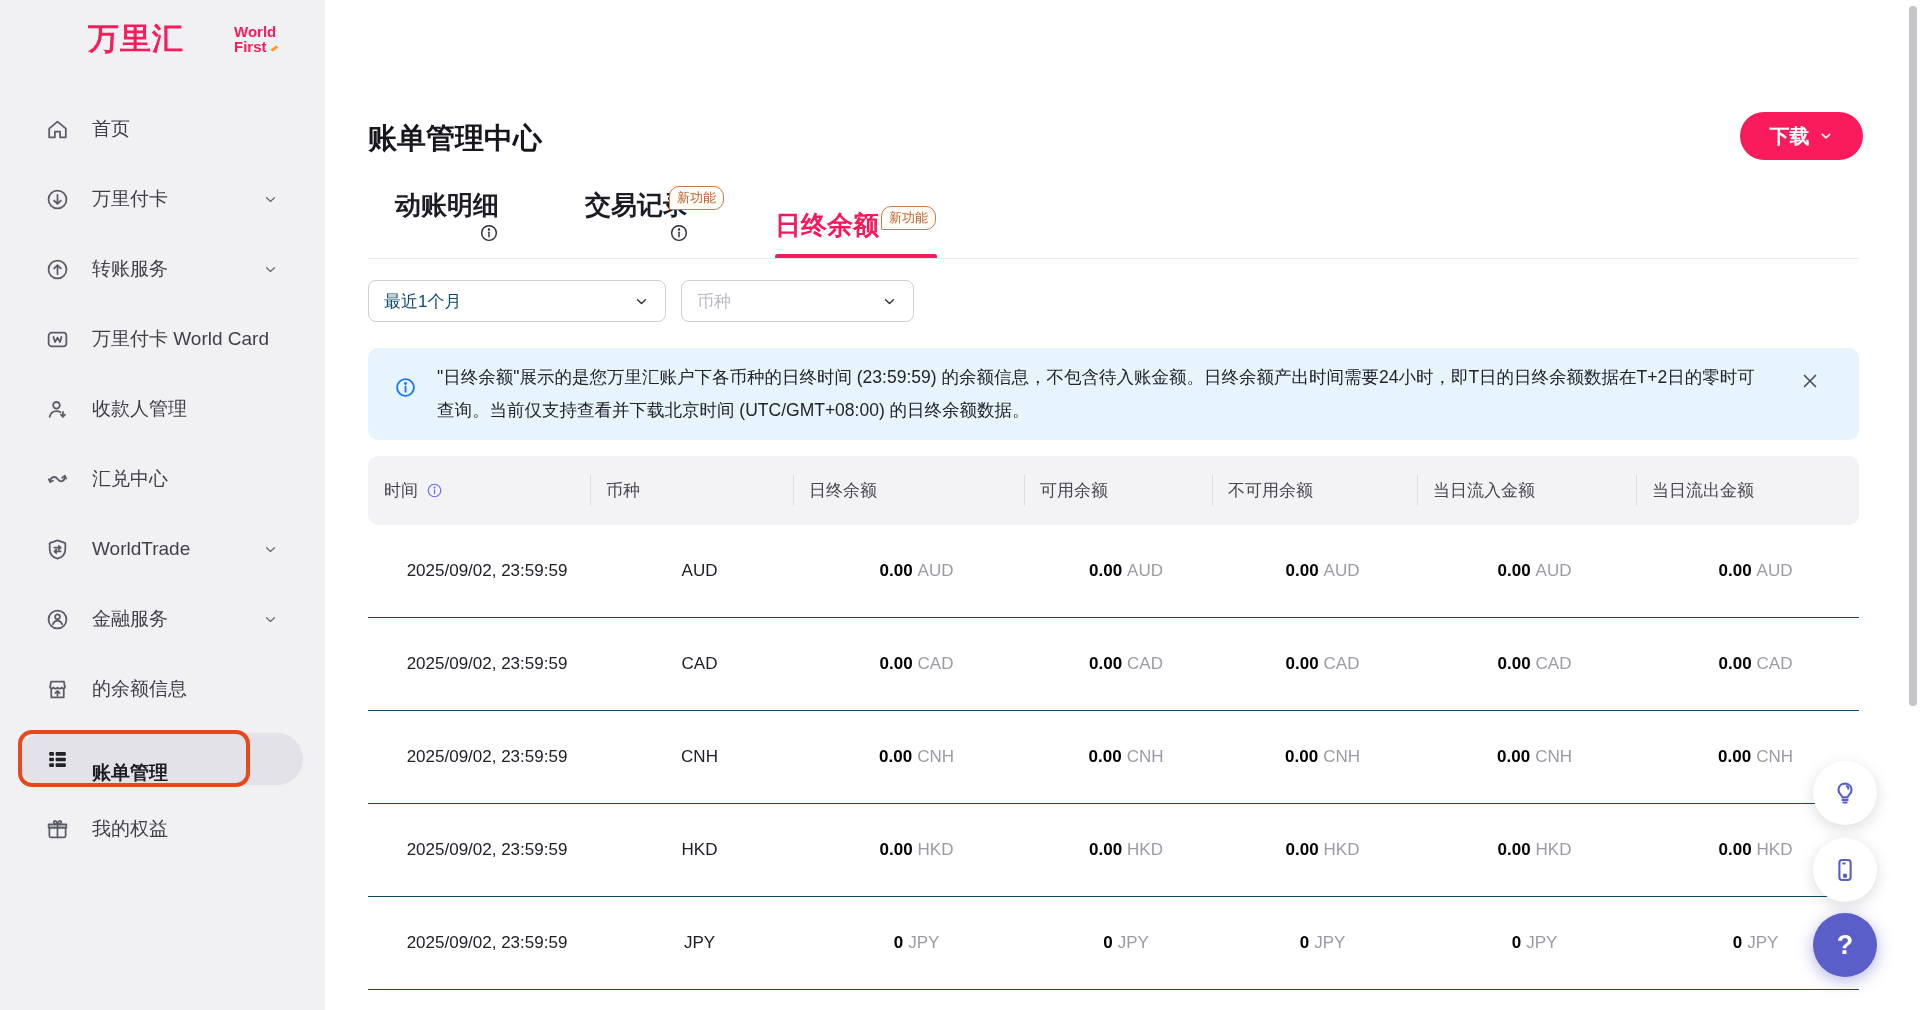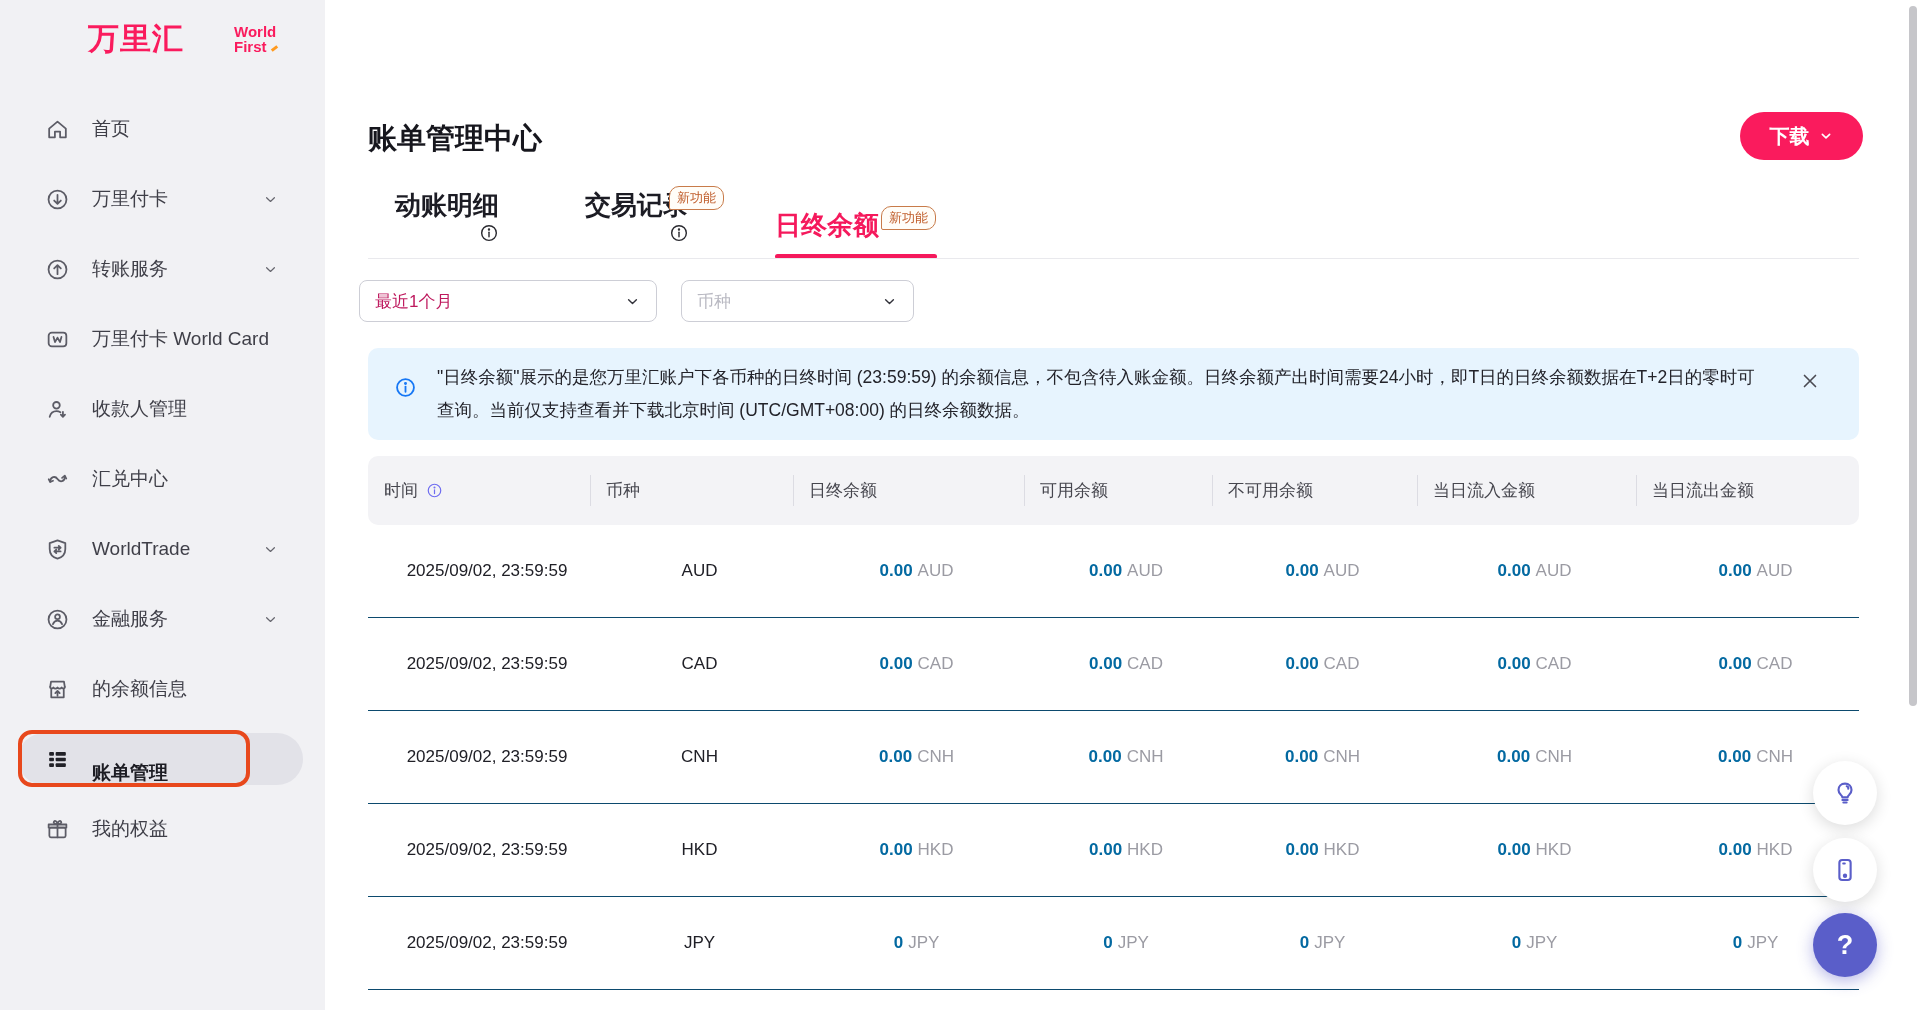--- a/index.html
+++ b/index.html
@@ -65,38 +65,38 @@
   .tab .underline { position:absolute; left:0; bottom:0; width:100%; height:5px; border-radius:3px; background:#f5195c; }
   .new-badge { position:absolute; top:-2px; font-size:13px; color:#bf5b28; border:1px solid #c87b4a;
        background:#fffdf8; border-radius:10px 10px 10px 2px; padding:2px 7px; white-space:nowrap; }
   .tab-b2 .new-badge { left:calc(100% - 20px); }
   .tab.active .new-badge { left:calc(100% - 56px); }
   .tabs-divider { position:absolute; left:43px; top:258px; width:1491px; height:1px; background:#e9e9ed; }
 
   .select { position:absolute; top:280px; height:42px; border:1.5px solid #cdced6; border-radius:8px;
        background:#fff; display:flex; align-items:center; padding:0 15px; font-size:17px; cursor:pointer; }
   .select svg { width:17px; height:17px; color:#33333b; margin-left:auto; }
-  .sel-date { left:34px; width:298px; color:#be185d;text-align:right; }
+  .sel-date { left:43px; width:298px; color:#0c4a6e;text-align:right; }
   .sel-currency { left:356px; width:233px; }
   .sel-currency .sel-text { color:#b9b9c2; }
 
   .banner { position:absolute; left:43px; top:348px; width:1491px; height:92px; background:#e7f4fe; border-radius:10px; }
   .banner .info-i { position:absolute; left:26px; top:28px; width:23px; height:23px; color:#1677f5; }
   .banner-text { position:absolute; left:69px; right:95px; top:13px; font-size:17.5px; line-height:33px; color:#23232a; }
   .banner-close { position:absolute; right:38px; top:22px; width:22px; height:22px; color:#4a4a52; cursor:pointer; }
 
   .table { position:absolute; left:43px; top:456px; width:1491px; }
   .tgrid { display:grid; grid-template-columns:222px 203px 231px 188px 205px 219px auto; }
   .thead { height:69px; background:#f3f3f6; border-radius:10px; align-items:center; }
   .th { position:relative; padding-left:16px; font-size:17px; color:#46464e; display:flex; align-items:center; height:100%; }
   .th + .th::before { content:""; position:absolute; left:0; top:19px; width:1px; height:31px; background:#dcdce3; }
   .th .info-i { margin-left:8px; width:17px; height:17px; color:#6e6cf0; }
   .trow { height:93px; border-bottom:1px solid #0c4a6e; align-items:center;text-align:center; }
   .td { padding-left:16px; font-size:17px; color:#202027; }
-  .td b { font-weight:bold; color:#0369a1; }
+  .td b { font-weight:bold; color:#000000; }
   .td .code { color:#9b9ba3; margin-left:5px; font-weight:normal; }
 
   
   .float-btn { position:absolute; left:1813px; width:64px; height:64px; border-radius:50%;
        background:#fff; box-shadow:0 4px 16px rgba(0,0,0,.14); display:flex; align-items:center;
        justify-content:center; cursor:pointer; }
   .float-btn svg { width:30px; height:30px; color:#5a5ec9; }
   .fb-1 { top:761px; } .fb-2 { top:838px; }
   .fb-3 { top:913px; background:#5a5ec9; color:#fff; font-size:27px; font-weight:bold; box-shadow:0 4px 16px rgba(90,94,201,.45); }
   .scroll-thumb { position:absolute; right:3px; top:6px; width:8px; height:700px; background:#c6c6ca; border-radius:4px; }

